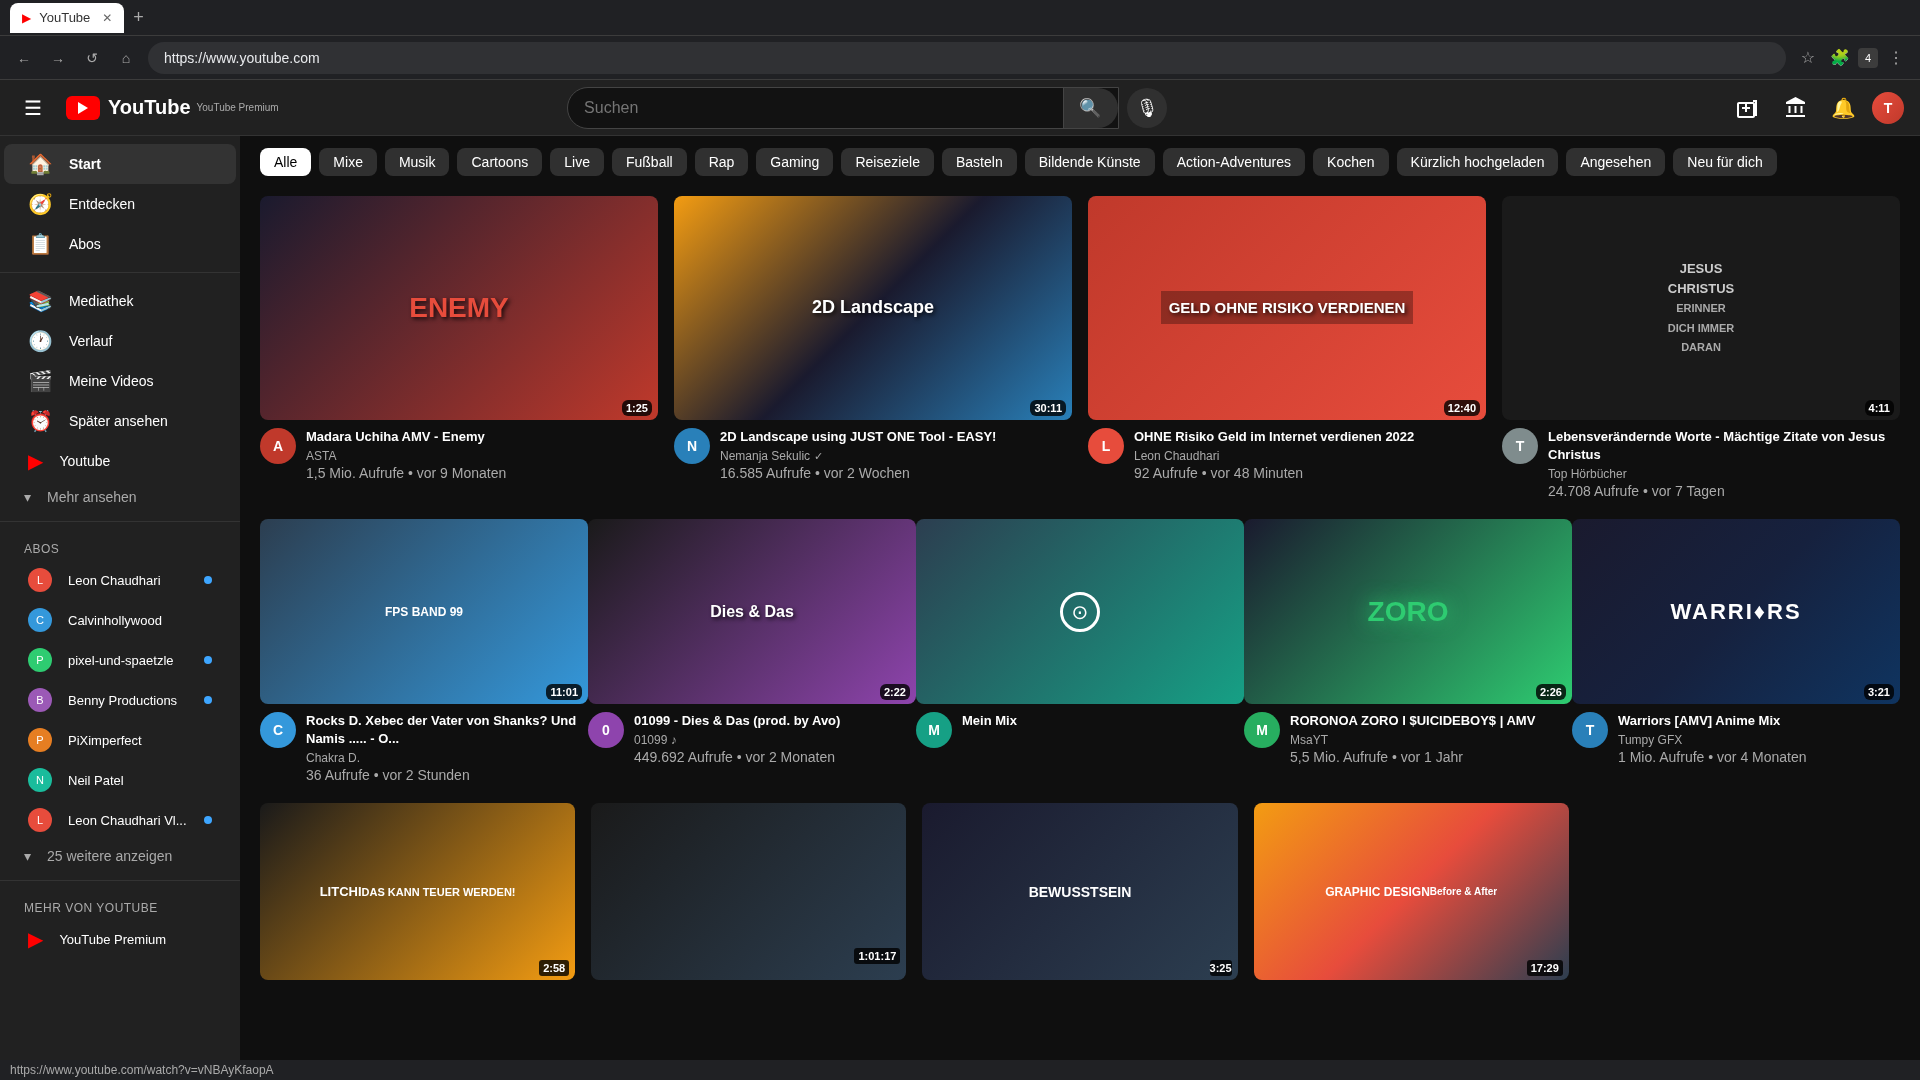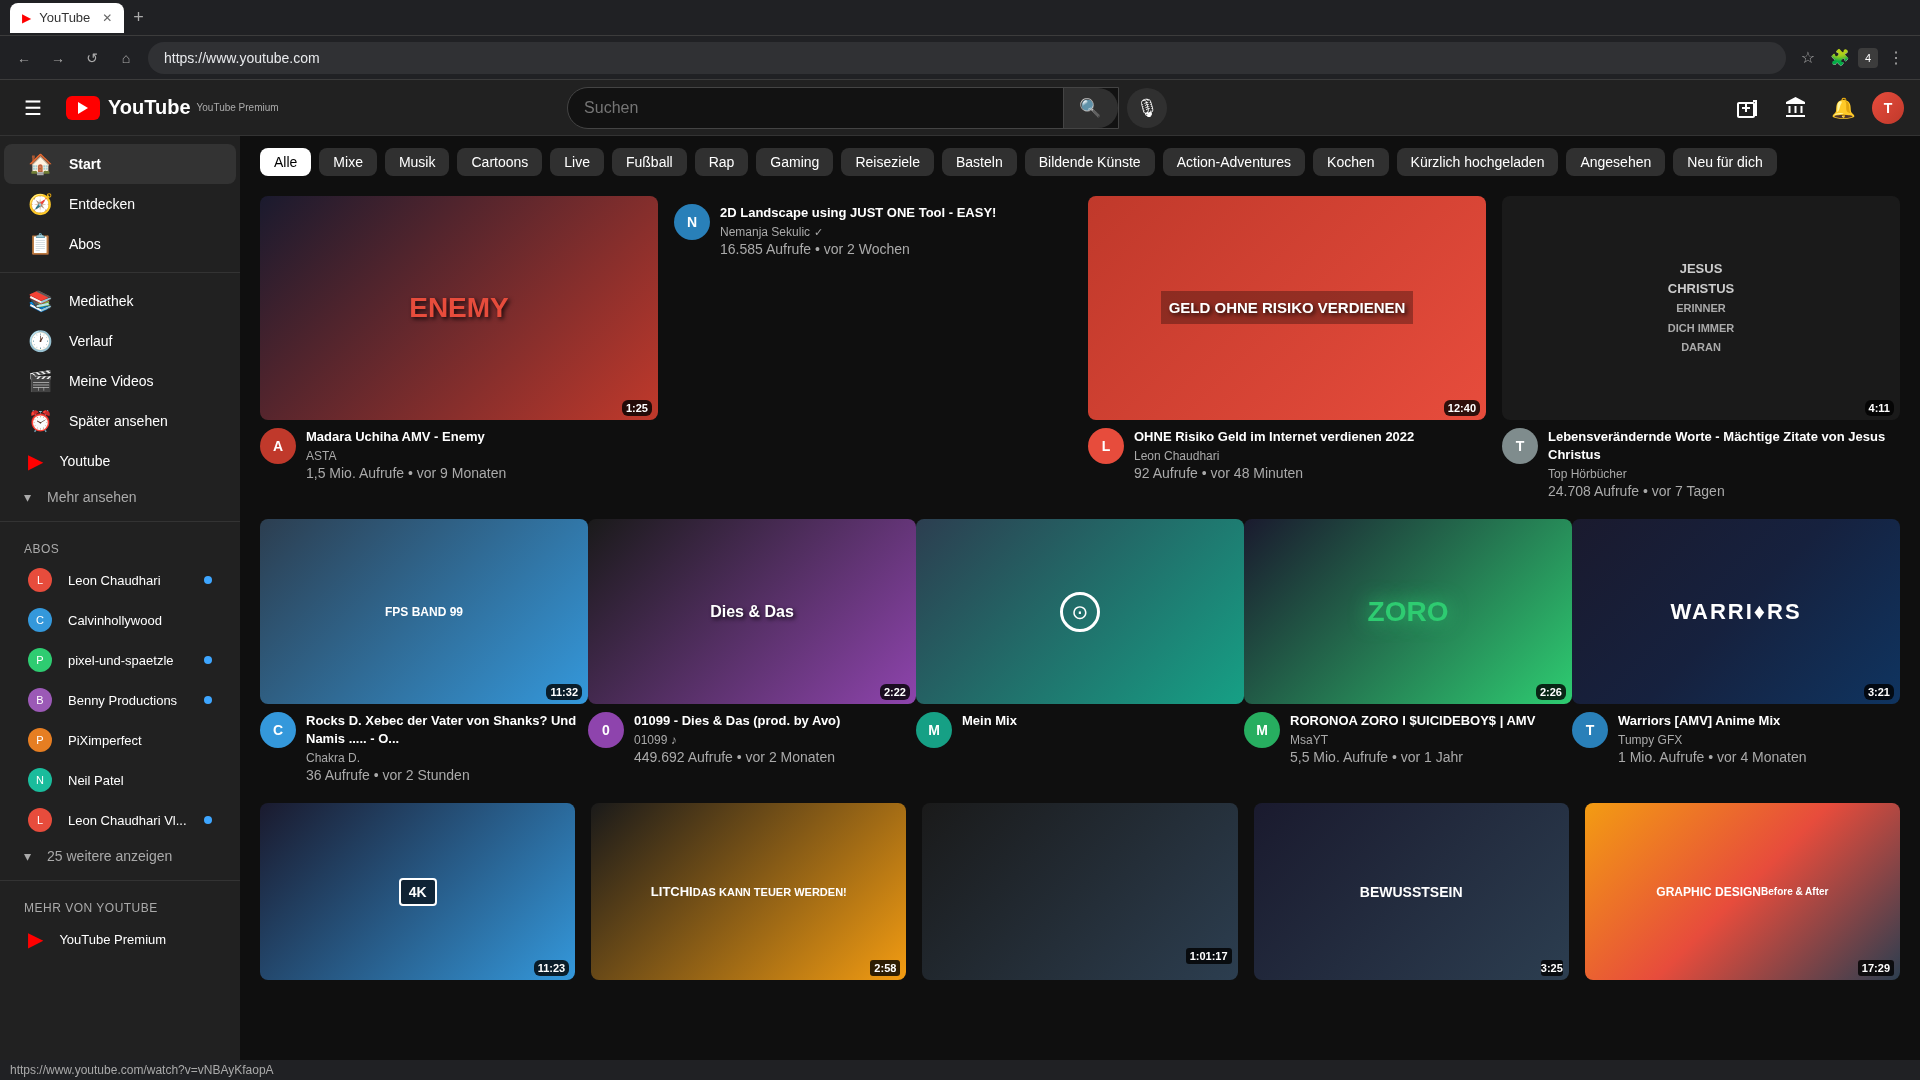--- a/index.html
+++ b/index.html
@@ -663,20 +663,26 @@
             <div class="channel-avatar" style="background:#c0392b; display:flex; align-items:center; justify-content:center; color:#fff; font-size:14px; font-weight:bold;">A</div>
             <div class="video-meta">
               <div class="video-title">Madara Uchiha AMV - Enemy</div>
               <div class="channel-name">ASTA</div>
               <div class="video-stats">1,5 Mio. Aufrufe • vor 9 Monaten</div>
             </div>
           </div>
         </div>
 
         <div class="video-card">
+          <div class="video-thumbnail thumb-2">
+            <div class="thumb-overlay">
+              <span class="thumb-text" style="font-size:18px;">2D Landscape</span>
+            </div>
+            <span class="video-duration">30:11</span>
+          </div>
           <div class="video-info">
             <div class="channel-avatar" style="background:#2980b9; display:flex; align-items:center; justify-content:center; color:#fff; font-size:14px; font-weight:bold;">N</div>
             <div class="video-meta">
               <div class="video-title">2D Landscape using JUST ONE Tool - EASY!</div>
               <div class="channel-name">
                 <span>Nemanja Sekulic</span>
                 <span class="verified">✓</span>
               </div>
               <div class="video-stats">16.585 Aufrufe • vor 2 Wochen</div>
             </div>
@@ -720,21 +726,21 @@
 
       <div style="display: grid; grid-template-columns: repeat(5, 1fr); padding: 16px 20px 0;">
 
         <div class="video-card">
           <div class="video-thumbnail" style="background: linear-gradient(135deg, #2c3e50, #3498db); position:relative;">
             <div style="position:absolute; inset:0; display:flex; align-items:center; justify-content:center;">
               <div style="text-align:center;">
                 <div style="font-size:12px; color:#fff; font-weight:bold;">FPS BAND 99</div>
               </div>
             </div>
-            <span class="video-duration">11:32</span>
+            <span class="video-duration">11:01</span>
           </div>
           <div class="video-info">
             <div class="channel-avatar" style="background:#3498db; display:flex; align-items:center; justify-content:center; color:#fff; font-size:14px; font-weight:bold;">C</div>
             <div class="video-meta">
               <div class="video-title">Rocks D. Xebec der Vater von Shanks? Und Namis ..... - O...</div>
               <div class="channel-name">Chakra D.</div>
               <div class="video-stats">36 Aufrufe • vor 2 Stunden</div>
             </div>
           </div>
         </div>
@@ -800,28 +806,20 @@
               <div class="video-title">Warriors [AMV] Anime Mix</div>
               <div class="channel-name">Tumpy GFX</div>
               <div class="video-stats">1 Mio. Aufrufe • vor 4 Monaten</div>
             </div>
           </div>
         </div>
       </div>
 
       <div style="display: grid; grid-template-columns: repeat(5, 1fr); gap: 16px; padding: 16px 20px 20px;">
 
-        <div class="video-card">
-          <div class="video-thumbnail" style="background: linear-gradient(135deg, #1a1a2e, #3498db); position:relative;">
-            <div style="position:absolute; inset:0; display:flex; align-items:center; justify-content:center;">
-              <div style="background:rgba(0,0,0,0.6); border:2px solid #fff; padding:4px 8px; border-radius:4px; color:#fff; font-size:14px; font-weight:bold;">4K</div>
-            </div>
-            <span class="video-duration">11:23</span>
-          </div>
-        </div>
 
         <div class="video-card">
           <div class="video-thumbnail" style="background: linear-gradient(135deg, #1a1a1a, #f39c12); position:relative;">
             <div style="position:absolute; inset:0; display:flex; align-items:center; justify-content:center; font-size:13px; font-weight:bold; color:#fff; text-align:center; padding:8px;">LITCHI<br><span style="font-size:11px;">DAS KANN TEUER WERDEN!</span></div>
             <span class="video-duration" style="position:absolute; bottom:4px; right:6px; background:rgba(0,0,0,0.8); color:#fff; font-size:11px; padding:2px 4px; border-radius:3px; font-weight:600;">2:58</span>
           </div>
         </div>
 
         <div class="video-card">
           <div class="video-thumbnail" style="background: linear-gradient(135deg, #1a1a1a, #2c3e50); position:relative;">

